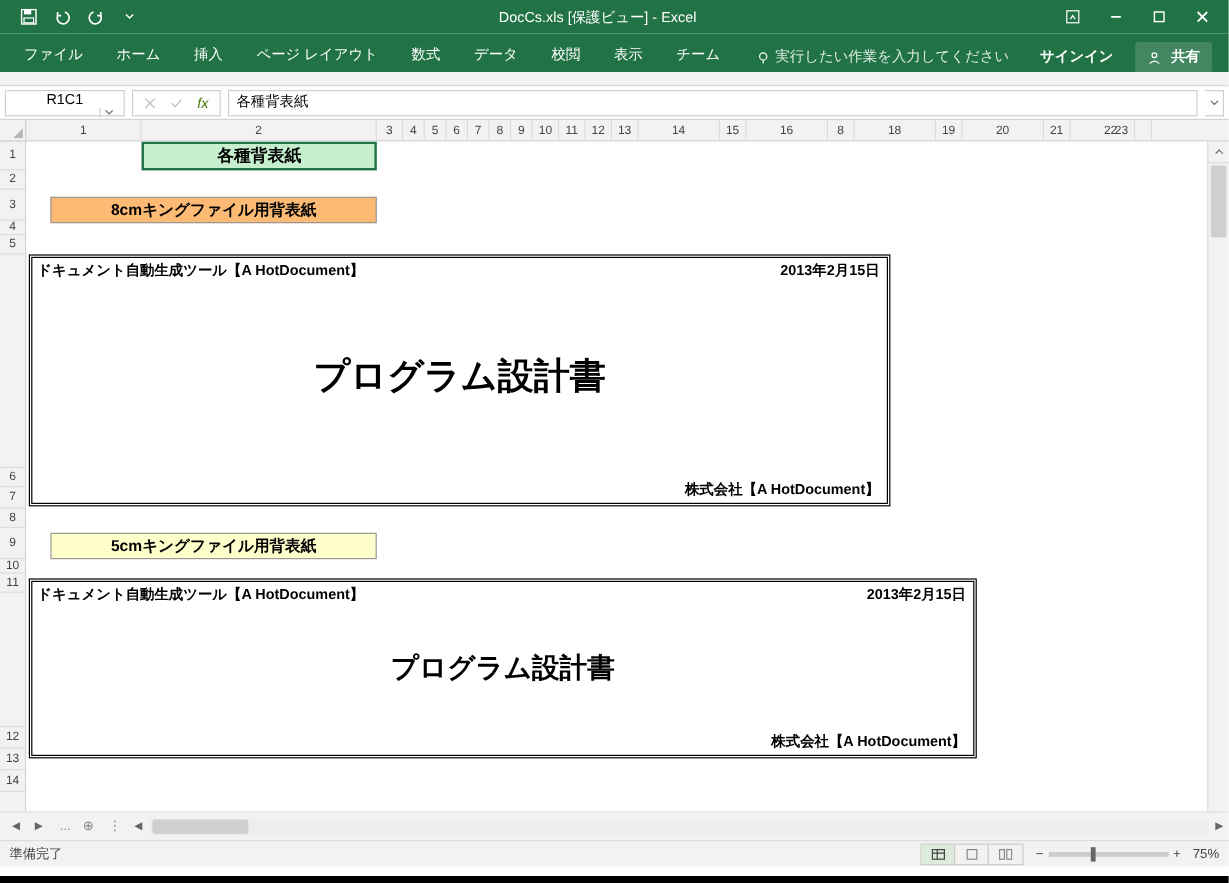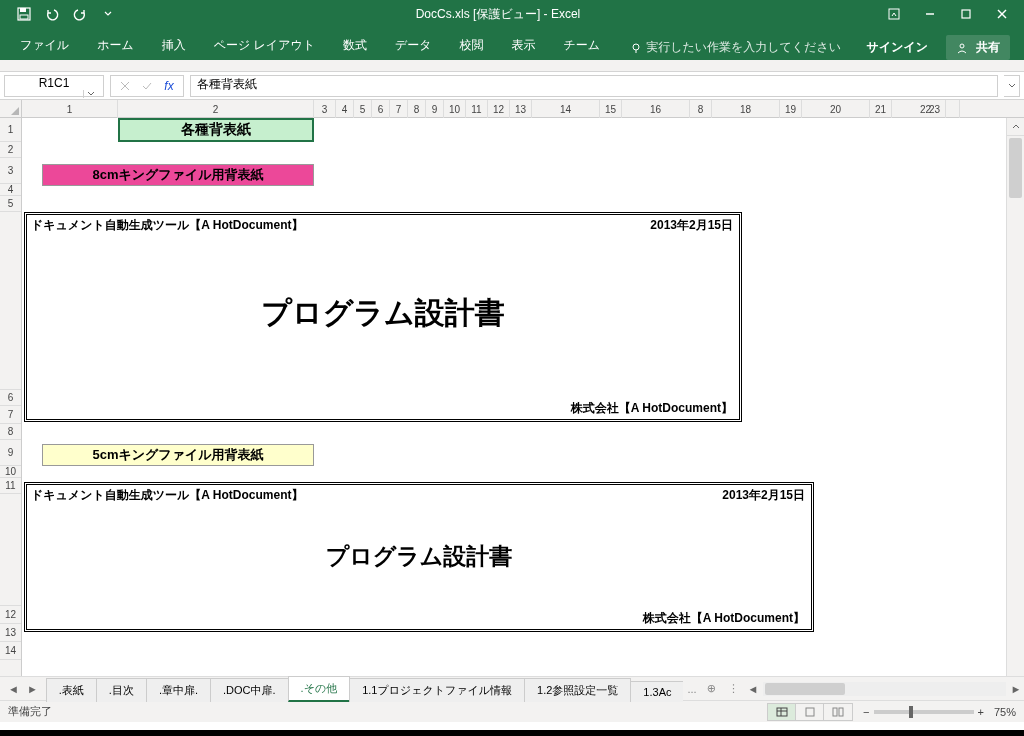--- a/index.html
+++ b/index.html
@@ -23,42 +23,42 @@
 .share-btn { background: rgba(255,255,255,0.15); padding: 4px 10px; border-radius: 2px; display: flex; align-items: center; gap: 8px; }
 
 
 .ribbon-body { background: #f3f2f1; height: 12px; border-bottom: 1px solid #d4d4d4; }
 
 
 .formula-row { display: flex; align-items: center; height: 28px; border-bottom: 1px solid #d4d4d4; background: #fff; padding: 2px 4px; gap: 6px; }
 .name-box { width: 100px; border: 1px solid #cfcfcf; height: 22px; display: flex; align-items: center; padding: 0 6px; font-size: 12px; flex-direction: column; }
 .name-box-dd { width: 14px; border-left: 1px solid #cfcfcf; height: 100%; display: flex; align-items: center; justify-content: center; margin-left: auto; }
 .fx-group { display: flex; align-items: center; gap: 6px; padding: 0 6px; border: 1px solid #cfcfcf; height: 22px; }
-.fx-icon { width: 16px; display: flex; align-items: center; justify-content: center; color: #1d4ed8; }
+.fx-icon { width: 16px; display: flex; align-items: center; justify-content: center; color: #4d7c0f; }
 .fx-label { font-style: italic; }
 .formula-input { flex: 1; border: 1px solid #cfcfcf; height: 22px; padding: 0 6px; font-size: 12px; }
 .formula-dd { width: 16px; border: 1px solid #cfcfcf; border-left: none; height: 22px; display: flex; align-items: center; justify-content: center; }
 
 
 .col-headers { display: flex; height: 18px; background: #f3f2f1; border-bottom: 1px solid #ccc; position: relative; }
 .select-all { width: 22px; border-right: 1px solid #ccc; position: relative; }
 .select-all::after { content: ""; position: absolute; right: 2px; bottom: 2px; width: 0; height: 0; border-left: 8px solid transparent; border-bottom: 8px solid #b7b7b7; }
 .col-headers-inner { flex: 1; position: relative; font-size: 10px; color: #444; }
 .col-headers-inner .ch { position: absolute; top: 0; height: 18px; border-right: 1px solid #ddd; display:flex; align-items:center; justify-content:center; }
 .grid-wrap { display: flex; height: 558px; }
 .row-headers { width: 22px; background: #f3f2f1; border-right: 1px solid #ccc; }
 .row-h { height: 18px; border-bottom: 1px solid #ddd; font-size: 10px; color: #444; display: flex; align-items: center; justify-content: center; }
 .grid-area { flex: 1; position: relative; overflow: hidden; background: #fff; }
 .vscroll { width: 18px; background: #f3f2f1; border-left: 1px solid #ddd; position: relative; }
 .vscroll-arrow { height: 18px; display:flex; align-items:center; justify-content:center; border-bottom:1px solid #ddd; }
 .vscroll-thumb { position: absolute; left: 2px; right: 2px; top: 20px; height: 60px; background: #cfcfcf; border-radius: 2px; }
 
 
 .cell-a1 { position: absolute; left: 96px; top: 0; width: 196px; height: 24px; background: #c6efce; border: 2px solid #217346; display: flex; align-items: center; justify-content: center; font-size: 14px; font-weight: bold; }
-.cell-label8 { position: absolute; left: 20px; top: 46px; width: 272px; height: 22px; background: #ec4899; border: 1px solid #999; display: flex; align-items: center; justify-content: center; font-size: 13px; font-weight: bold; }
+.cell-label8 { position: absolute; left: 20px; top: 46px; width: 272px; height: 22px; background: #fdba74; border: 1px solid #999; display: flex; align-items: center; justify-content: center; font-size: 13px; font-weight: bold; }
 .box1 { position: absolute; left: 2px; top: 94px; width: 718px; height: 210px; border: 3px double #000; }
 .box1 .hdr-l { position: absolute; left: 4px; top: 2px; font-size: 12px; font-weight: bold; }
 .box1 .hdr-r { position: absolute; right: 6px; top: 2px; font-size: 12px; font-weight: bold; }
 .box1 .big { position: absolute; left: 0; right: 0; top: 78px; text-align: center; font-size: 30px; font-weight: bold; }
 .box1 .ftr { position: absolute; right: 6px; bottom: 2px; font-size: 12px; font-weight: bold; }
 .cell-label5 { position: absolute; left: 20px; top: 326px; width: 272px; height: 22px; background: #ffffcc; border: 1px solid #999; display: flex; align-items: center; justify-content: center; font-size: 13px; font-weight: bold; }
 .box2 { position: absolute; left: 2px; top: 364px; width: 790px; height: 150px; border: 3px double #000; }
 .box2 .hdr-l { position: absolute; left: 4px; top: 2px; font-size: 12px; font-weight: bold; }
 .box2 .hdr-r { position: absolute; right: 6px; top: 2px; font-size: 12px; font-weight: bold; }
 .box2 .big { position: absolute; left: 0; right: 0; top: 56px; text-align: center; font-size: 23px; font-weight: bold; }
@@ -292,30 +292,20 @@
       </div>
     <div class="vscroll-thumb"></div>
   </div>
 </div>
 
 <div class="sheet-row">
   <div class="sheet-nav">
     <span>◄</span>
     <span>►</span>
   </div>
-  <div class="sheet-tabs" id="sheettabs">
-      <div class="sheet-tab">.表紙</div>
-      <div class="sheet-tab">.目次</div>
-      <div class="sheet-tab">.章中扉.</div>
-      <div class="sheet-tab">.DOC中扉.</div>
-      <div class="sheet-tab active">.その他</div>
-      <div class="sheet-tab">1.1プロジェクトファイル情報</div>
-      <div class="sheet-tab">1.2参照設定一覧</div>
-      <div class="sheet-tab">1.3Ac</div>
-    </div>
   <span style="padding:0 4px;color:#888">...</span>
   <div class="sheet-add">⊕</div>
   <div class="sheet-sep">⋮</div>
   <div class="hscroll">
     <div class="hscroll-arr">◄</div>
     <div class="hscroll-track">
         <div class="hscroll-thumb"></div>
       </div>
     <div class="hscroll-arr">►</div>
   </div>

